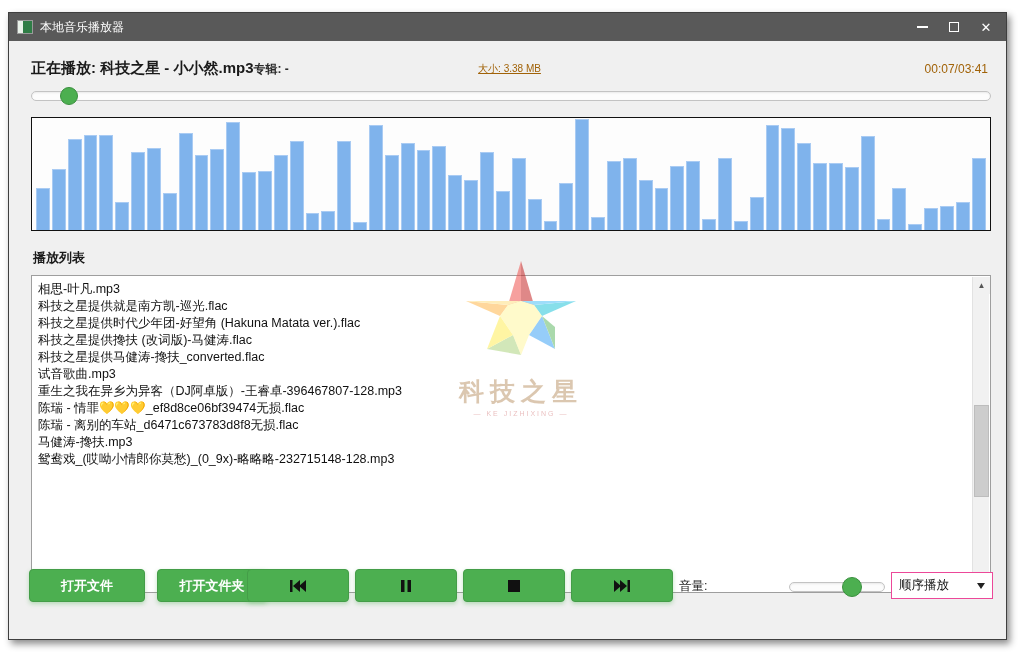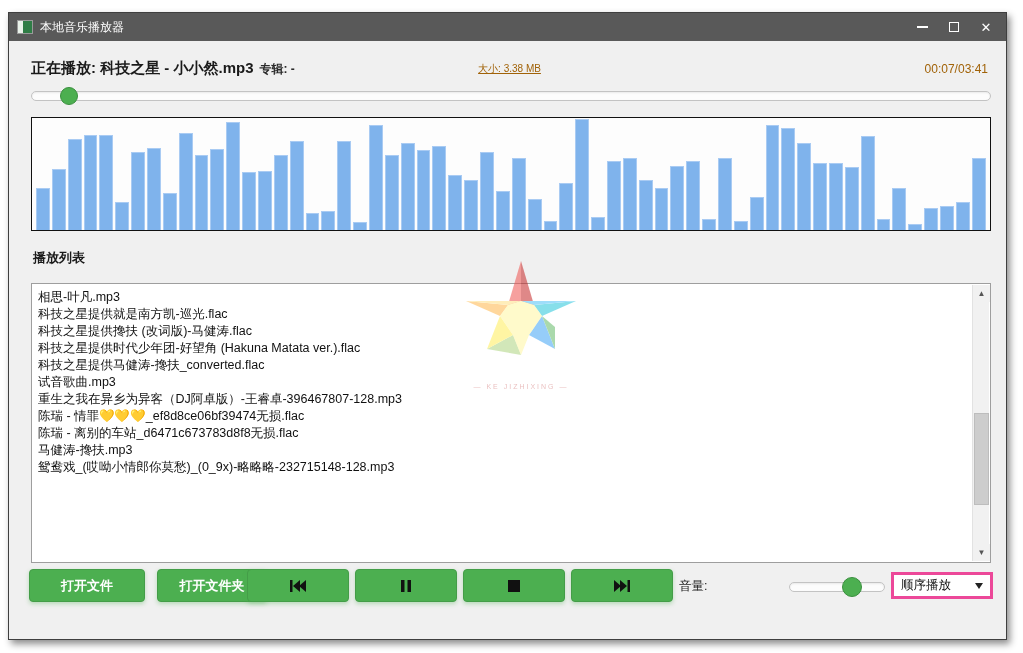--- a/index.html
+++ b/index.html
@@ -26,21 +26,21 @@
   .winbtn {
     width:32px; height:26px; display:flex; align-items:center; justify-content:center;
     color:#ffffff; font-size:13px; cursor:default;
   }
   .min-glyph { display:block; width:11px; height:2px; background:#ffffff; }
   .max-glyph { display:block; width:10px; height:10px; border:1.5px solid #ffffff; }
   
   .content { position:relative; height:598px; }
   .np-row { position:absolute; left:22px; top:18px; right:18px; height:20px; }
   .np-main { position:absolute; left:0; top:0; font-size:15px; font-weight:bold; white-space:nowrap; }
-  .np-album { font-size:12px; font-weight:bold; color:#2b2b2b; margin-left:6px; }
+  .np-album { font-size:12px; font-weight:bold; color:#2b2b2b; }
   .np-size { position:absolute; left:50%; transform:translateX(-50%); top:3px; font-size:10px; color:#a16207;text-decoration:underline; }
   .np-time { position:absolute; right:0; top:3px; font-size:12px; color:#a16207; }
   
   .slider { position:absolute; height:18px; }
   .progress-slider { left:22px; top:46px; width:960px; }
   .slider .track {
     position:absolute; left:0; right:0; top:4px; height:10px; background:#fcfcfc;
     border:1px solid #c3c3c3; border-radius:5px;
     box-shadow:inset 0 1px 2px rgba(0,0,0,.08);
   }
@@ -51,22 +51,22 @@
   
   .visualizer {
     position:absolute; left:22px; top:76px; width:960px; height:114px;
     background:#fdfdfd; border:1.5px solid #111; display:flex; align-items:flex-end;
     gap:2px; padding:1px 4px 0 4px; overflow:hidden;
   }
   .vbar { flex:1 1 0; background:#7fb3ec; border:1px solid #a9cbf3; border-bottom:none; }
   
   .pl-header { position:absolute; left:24px; top:208px; font-size:13px; font-weight:bold; }
   .listbox {
-    position:absolute; left:22px; top:234px; width:960px; height:280px;
-    background:#ffffff; border:1px solid #9e9e9e; overflow:hidden;margin-top:8px;
+    position:absolute; left:22px; top:234px; width:960px; height:318px;
+    background:#ffffff; border:1px solid #9e9e9e; overflow:hidden;
   }
   .pl-items { position:absolute; left:6px; top:5px; right:22px; }
   .plrow { font-size:12.5px; line-height:17px; white-space:nowrap; color:#111; }
   
   .vscroll {
     position:absolute; top:1px; right:1px; bottom:1px; width:17px; background:#f1f1f1;
     border-left:1px solid #e2e2e2;
   }
   .sarrow {
     position:absolute; left:0; width:17px; height:17px; display:flex;
@@ -91,21 +91,21 @@
     display:flex; align-items:center; justify-content:center; cursor:pointer;
     box-shadow:0 2px 4px rgba(76,175,80,.35);
   }
   .btn svg { display:block; }
   .vol-label { position:absolute; left:670px; top:537px; font-size:12.5px; color:#222; }
   .volume-slider { left:780px; top:536px; width:96px; height:20px; }
   .volume-slider .track { top:5px; height:10px; border-radius:5px; }
   .volume-slider .thumb { width:20px; height:20px; }
   .combo {
     position:absolute; left:882px; top:531px; width:102px; height:27px; background:#ffffff;
-    border:3px solid #ec4899; display:flex; align-items:center; cursor:pointer;
+    border:1px solid #ec4899; display:flex; align-items:center; cursor:pointer;
   }
   .combo-text { flex:1; font-size:12.5px; padding-left:7px; color:#111; }
   .combo-arrow {
     width:0; height:0; border-left:4.5px solid transparent; border-right:4.5px solid transparent;
     border-top:6px solid #222; margin-right:7px;
   }
 </style>
 </head>
 <body>
 
@@ -202,22 +202,22 @@
           <div class="vbar" style="height: 22%; background: rgb(127, 179, 236);"></div>
           <div class="vbar" style="height: 25%; background: rgb(127, 179, 236);"></div>
           <div class="vbar" style="height: 65%; background: rgb(127, 179, 236);"></div>
         </div>
 
       <div class="pl-header">播放列表</div>
       <div class="listbox">
         <div class="pl-items">
             <div class="plrow">相思-叶凡.mp3</div>
             <div class="plrow">科技之星提供就是南方凯-巡光.flac</div>
+            <div class="plrow">科技之星提供时代少年团-好望角 (Hakuna Matata ver.).flac</div>
             <div class="plrow">科技之星提供搀扶 (改词版)-马健涛.flac</div>
-            <div class="plrow">科技之星提供时代少年团-好望角 (Hakuna Matata ver.).flac</div>
             <div class="plrow">科技之星提供马健涛-搀扶_converted.flac</div>
             <div class="plrow">试音歌曲.mp3</div>
             <div class="plrow">重生之我在异乡为异客（DJ阿卓版）-王睿卓-396467807-128.mp3</div>
             <div class="plrow">陈瑞 - 情罪💛💛💛_ef8d8ce06bf39474无损.flac</div>
             <div class="plrow">陈瑞 - 离别的车站_d6471c673783d8f8无损.flac</div>
             <div class="plrow">马健涛-搀扶.mp3</div>
             <div class="plrow">鸳鸯戏_(哎呦小情郎你莫愁)_(0_9x)-略略略-232715148-128.mp3</div>
           </div>
         <div class="vscroll">
           <div class="sarrow up">▲</div>
@@ -235,20 +235,21 @@
             <polygon points="55,-18 0,-18 13,-14" fill="#4fc3f7"></polygon>
             <polygon points="34,30 21,-3 8,16" fill="#42a5f5"></polygon>
             <polygon points="34,30 21,-3 34,8" fill="#66bb6a"></polygon>
             <polygon points="-34,30 -8,16 0,36" fill="#aed581"></polygon>
             <polygon points="-34,30 -8,16 -21,-3" fill="#ffee58"></polygon>
             <polygon points="-55,-18 -13,-14 -21,-3" fill="#ffb74d"></polygon>
             <polygon points="-55,-18 0,-18 -13,-14" fill="#ffe082"></polygon>
             <polygon points="0,-18 13,-14 21,-3 8,16 0,36 -8,16 -21,-3 -13,-14" fill="#fff176" opacity="0.7"></polygon>
           </g>
         </svg>
+        <div class="wm-title">科技之星</div>
         <div class="wm-sub">— KE JIZHIXING —</div>
       </div>
 
       <div class="btn" style="left:20px; width:116px;">打开文件</div>
       <div class="btn" style="left:148px; width:110px;">打开文件夹</div>
 
       <div class="btn" style="left:238px; width:102px;">
         <svg width="16" height="12" viewBox="0 0 16 12">
           <rect x="0" y="0" width="2.5" height="12" fill="#111"></rect>
           <polygon points="9,6 16,0 16,12" fill="#111"></polygon>

